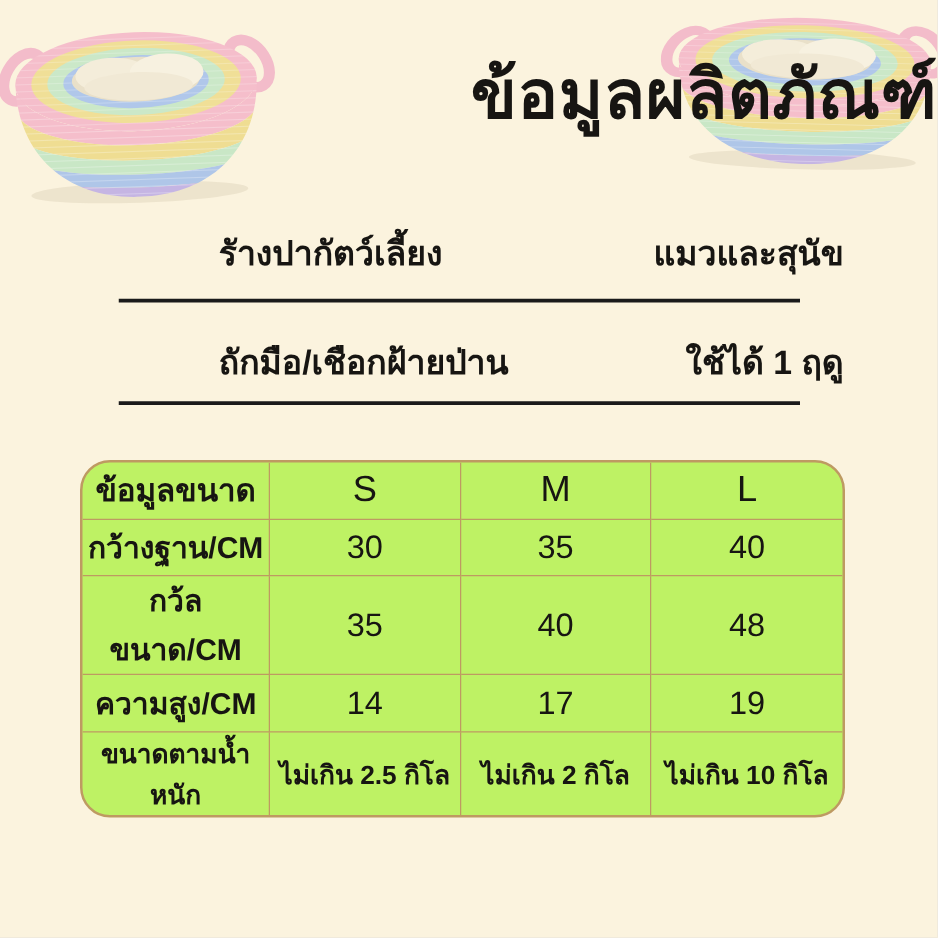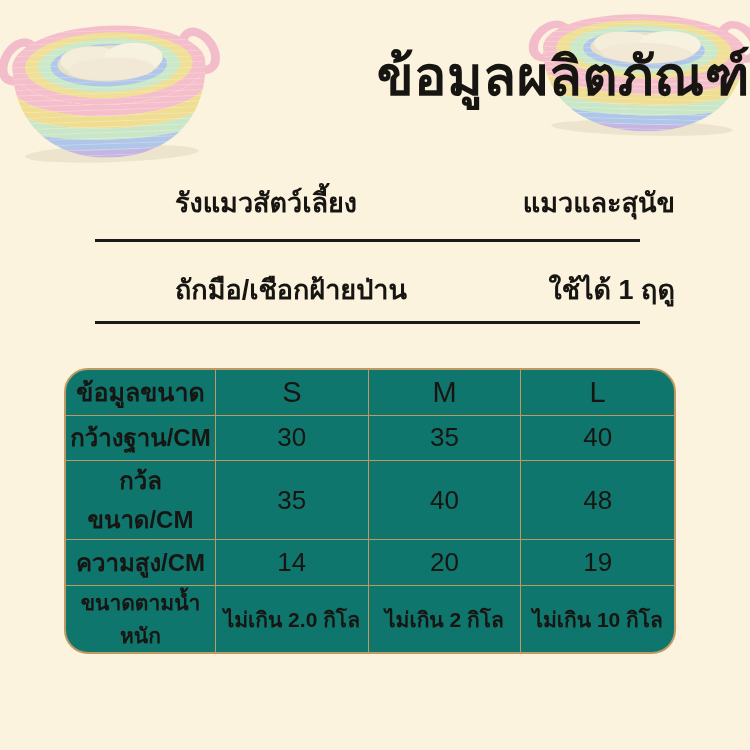--- a/index.html
+++ b/index.html
@@ -21,21 +21,21 @@
   }
   .spec-row-1 { top:180px; }
   .spec-row-2 { top:267px; }
   .divider { position:absolute; left:95px; width:545px; height:2.5px; background:#1A1A1A; }
   .divider-1 { top:239px; }
   .divider-2 { top:321px; }
 
   .size-table {
     position:absolute; left:64px; top:368px; width:612px; height:286px;
     display:grid; grid-template-columns:150px 1fr 1fr 1fr; grid-template-rows:repeat(5,1fr);
-    background:#0f766e; border:2px solid #BE9A62; border-radius:24px;
+    background:#bef264; border:2px solid #BE9A62; border-radius:24px;
     overflow:hidden; box-sizing:border-box;
   }
   .cell {
     display:flex; align-items:center; justify-content:center; text-align:center;
     border-right:1.5px solid #BE9A62; border-bottom:1.5px solid #BE9A62;
     padding:0 4px; box-sizing:border-box;
   }
   .cell.last-col { border-right:none; }
   .cell.last-row { border-bottom:none; }
   .th-label { font-size:25px; font-weight:700; }
@@ -95,21 +95,21 @@
     <use href="#basketArt"></use>
   </svg>
 
   <svg class="basket basket-right" viewBox="0 0 225 170" preserveAspectRatio="none" role="img" aria-label="rainbow-pastel-rope-pet-basket-with-cushion">
     <use href="#basketArt"></use>
   </svg>
 
   <div class="title">ข้อมูลผลิตภัณฑ์</div>
 
   <div class="spec-row spec-row-1">
-    <span>รังแมวสัตว์เลี้ยง</span>
+    <span>รัางปากัตว์เลี้ยง</span>
     <span>แมวและสุนัข</span>
   </div>
   <div class="divider divider-1"></div>
 
   <div class="spec-row spec-row-2">
     <span>ถักมือ/เชือกฝ้ายป่าน</span>
     <span>ใช้ได้ 1 ฤดู</span>
   </div>
   <div class="divider divider-2"></div>
 
@@ -125,22 +125,22 @@
     <div class="cell num">35</div>
     <div class="cell num last-col">40</div>
 
     <div class="cell row-label">กว้ลขนาด/CM</div>
     <div class="cell num">35</div>
     <div class="cell num">40</div>
     <div class="cell num last-col">48</div>
 
     <div class="cell row-label">ความสูง/CM</div>
     <div class="cell num">14</div>
-    <div class="cell num">20</div>
+    <div class="cell num">17</div>
     <div class="cell num last-col">19</div>
 
     <div class="cell row-label-sm last-row">ขนาดตามน้ำหนัก</div>
-    <div class="cell wt last-row">ไม่เกิน 2.0 กิโล</div>
+    <div class="cell wt last-row">ไม่เกิน 2.5 กิโล</div>
     <div class="cell wt last-row">ไม่เกิน 2 กิโล</div>
     <div class="cell wt last-row last-col">ไม่เกิน 10 กิโล</div>
   </div>
 
 </div>
 
 </body></html>

